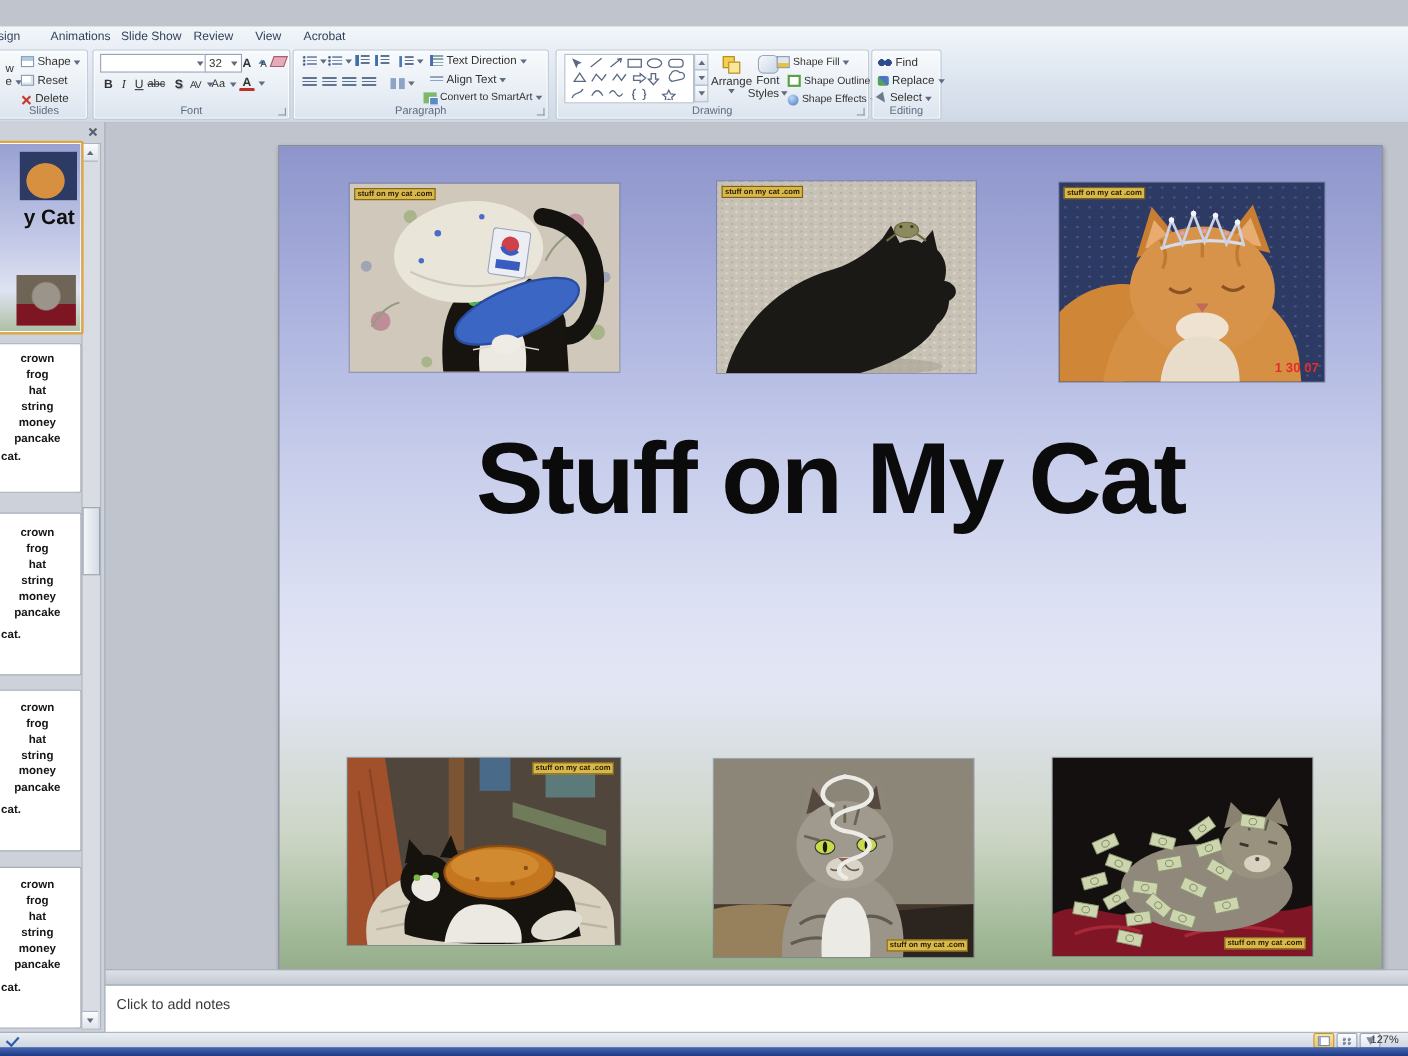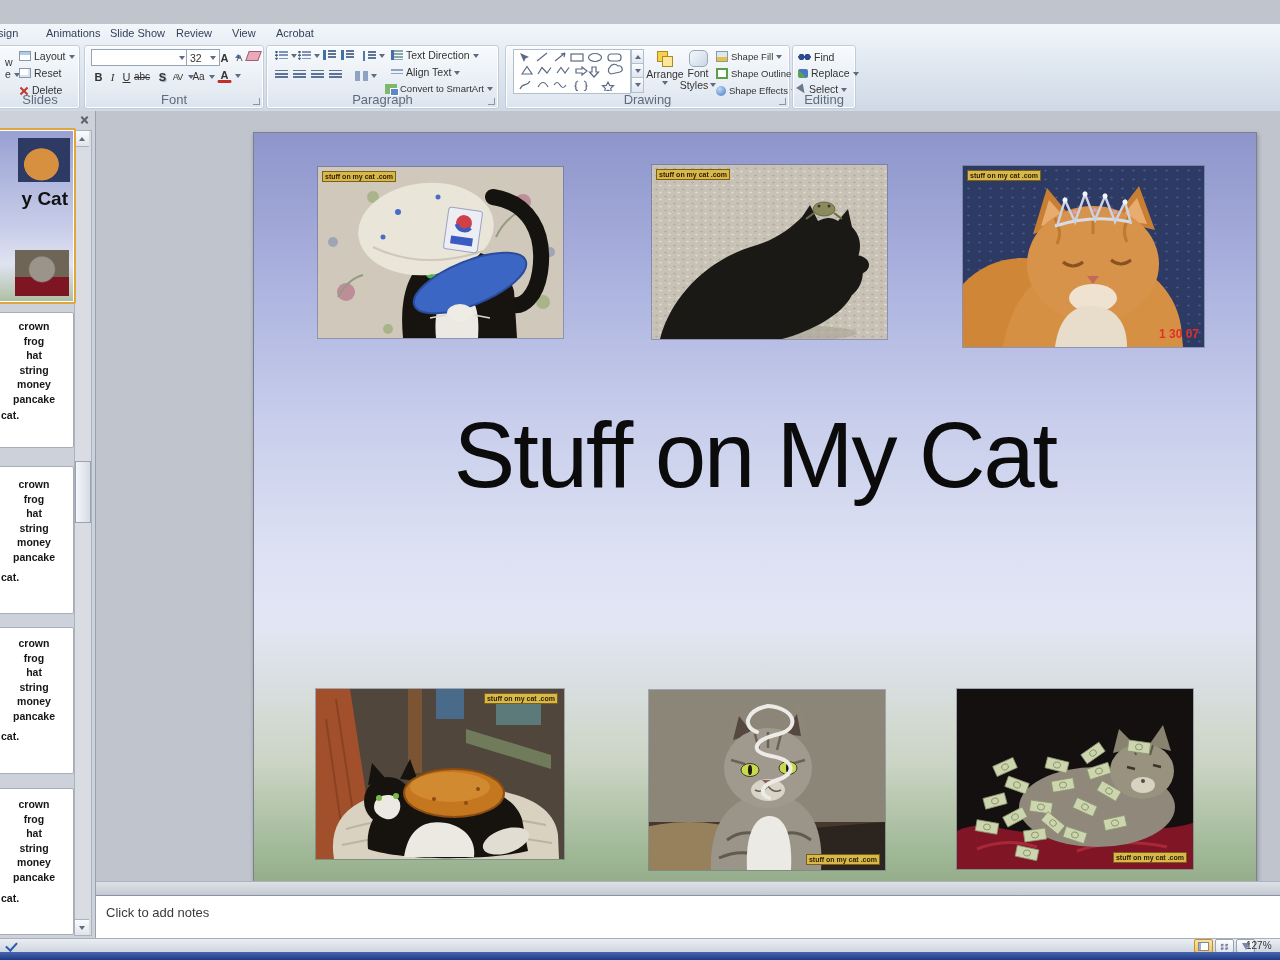--- a/index.html
+++ b/index.html
@@ -9,21 +9,21 @@
   .titlebar{position:absolute;left:0;top:0;right:0;height:24px;
     background:linear-gradient(#e3e9f1,#cbd4e2 70%,#c2ccdc);border-bottom:1px solid #b2bccb;
     text-align:center;font-size:11px;color:#6e7a92;line-height:24px;}
   .titlebar .app{color:#3b63c4;}
   
   .ribbon{position:absolute;left:0;top:24px;right:0;height:87px;
     background:linear-gradient(#f2f6fa,#dde5ef 55%,#cfd9e6);border-bottom:1px solid #95a0b0;}
   .tab{position:absolute;top:1px;height:17px;line-height:17px;font-size:11px;color:#33425c;padding:0 6px;}
   .grp{position:absolute;top:21px;height:62px;border:1px solid #c2ccd8;border-radius:3px;
     background:linear-gradient(#f8fbfd,#e7edf4 65%,#dbe4ee);box-shadow:inset 0 0 0 1px #fff;}
-  .grplabel{position:absolute;left:0;right:0;bottom:1px;text-align:center;font-size:13px;color:#5f6b7e;}
+  .grplabel{position:absolute;left:0;right:0;bottom:1px;text-align:center;font-size:10px;color:#5f6b7e;}
   .dlg{position:absolute;right:3px;bottom:3px;width:6px;height:6px;border-right:1px solid #8a96a8;border-bottom:1px solid #8a96a8;}
   .rb{position:absolute;display:flex;align-items:center;gap:3px;font-size:10.5px;color:#333;white-space:nowrap;}
   .rb9{font-size:9.5px;}
   .dd{width:0;height:0;border:3px solid transparent;border-top:4px solid #5f6b80;margin-top:4px;flex:none;}
   .ic{display:inline-block;flex:none;}
   .ic-layout{width:10px;height:8px;border:1px solid #8a98ac;background:linear-gradient(#aecbe8 3px,#fff 3px);}
   .ic-reset{width:10px;height:8px;border:1px solid #8a98ac;background:#fff;box-shadow:inset -2px -2px 0 #d8e4f0;}
   .ic-del{position:relative;width:10px;height:9px;}
   .ic-del::before,.ic-del::after{content:"";position:absolute;left:4px;top:0;width:2px;height:10px;background:#c23a30;}
   .ic-del::before{transform:rotate(45deg);} .ic-del::after{transform:rotate(-45deg);}
@@ -80,22 +80,22 @@
   .mini{position:absolute;}
   
   .editor{position:absolute;left:96px;top:111px;right:0;height:770px;background:#c0c4cc;}
   .canvas{position:absolute;left:157px;top:21px;width:1002px;height:748px;border:1px solid #79808f;
     box-shadow:1px 2px 4px rgba(40,45,60,.35);
     background:linear-gradient(180deg,#8d95cb 0%,#a9b0dd 18%,#c7cdeb 38%,#dce0f3 55%,#e2e6f4 66%,#ccd5c5 84%,#9db693 97%,#96ad8c 100%);}
   .photo{position:absolute;box-shadow:0 0 0 1px rgba(90,95,120,.45);}
   .photo svg{display:block;}
   .wm{position:absolute;font-size:7px;font-weight:bold;color:#2a1d06;background:#d9b84a;
       border:1px solid #7a6018;padding:0 2px;line-height:9px;white-space:nowrap;}
-  .stitle{position:absolute;left:0;right:0;top:250px;text-align:center;font-size:92px;font-weight:normal;
-      color:#0b0b0b;letter-spacing:-2px;margin-top:20px;}
+  .stitle{position:absolute;left:0;right:0;top:250px;text-align:center;font-size:92px;font-weight:bold;
+      color:#0b0b0b;letter-spacing:-2px;}
   .subbox{position:absolute;left:147px;top:396px;width:704px;height:196px;border:1px solid #a9afc6;}
   .subtext{position:absolute;left:0;right:0;top:14px;text-align:center;font-size:38px;color:#191919;}
   
   .splitter{position:absolute;left:96px;right:0;top:881px;height:13px;background:linear-gradient(#dde1e7,#c4cad2);border-top:1px solid #aab2bc;border-bottom:1px solid #9aa2ae;}
   .notes{position:absolute;left:96px;right:0;top:895px;height:43px;background:#fff;border-top:1px solid #8894a4;}
   .notes .ph{position:absolute;left:10px;top:9px;font-size:13px;color:#3a3a3a;}
   .statusbar{position:absolute;left:0;right:0;top:938px;height:14px;background:linear-gradient(#eaeef3,#ccd4de);border-top:1px solid #a8b0bc;font-size:10px;color:#333;}
   .ic-spell{position:absolute;left:6px;top:3px;width:9px;height:5px;border-left:2px solid #2c5ab0;border-bottom:2px solid #2c5ab0;transform:rotate(-48deg);}
   .views{position:absolute;left:1194px;top:0px;display:flex;gap:2px;}
   .vb{width:17px;height:12px;border:1px solid #9aa4b2;border-radius:2px;background:linear-gradient(#fdfdfd,#dfe5ec);display:flex;align-items:center;justify-content:center;}
@@ -128,21 +128,21 @@
     <div class="grp" style="left:-40px;width:118px">
       <div class="rb" style="left:44px;top:10px">
           <span>w</span>
         </div>
       <div class="rb" style="left:44px;top:22px">
           <span>e</span>
           <span class="dd"></span>
         </div>
       <div class="rb" style="left:58px;top:4px">
           <span class="ic ic-layout"></span>
-          <span>Layout</span>
+          <span>Shape</span>
           <span class="dd"></span>
         </div>
       <div class="rb" style="left:58px;top:21px">
           <span class="ic ic-reset"></span>
           <span>Reset</span>
         </div>
       <div class="rb" style="left:58px;top:38px">
           <span class="ic ic-del"></span>
           <span>Delete</span>
         </div>
@@ -294,21 +294,21 @@
           <span class="dd" style="margin-top:0"></span>
       </div>
       <div class="rb" style="left:177px;top:4px;flex-direction:column;gap:0;width:30px">
         <span class="ic ic-qs"></span>
           <span>Font</span>
         <span style="display:flex;align-items:center;gap:2px">
             <span>Styles</span>
             <span class="dd" style="margin-top:2px"></span>
           </span>
       </div>
-      <div class="rb rb9" style="left:210px;top:5px">
+      <div class="rb rb9" style="left:200px;top:5px">
           <span class="ic ic-fill"></span>
           <span>Shape Fill</span>
           <span class="dd"></span>
         </div>
       <div class="rb rb9" style="left:210px;top:22px">
           <span class="ic ic-out"></span>
           <span>Shape Outline</span>
           <span class="dd"></span>
         </div>
       <div class="rb rb9" style="left:210px;top:39px">

